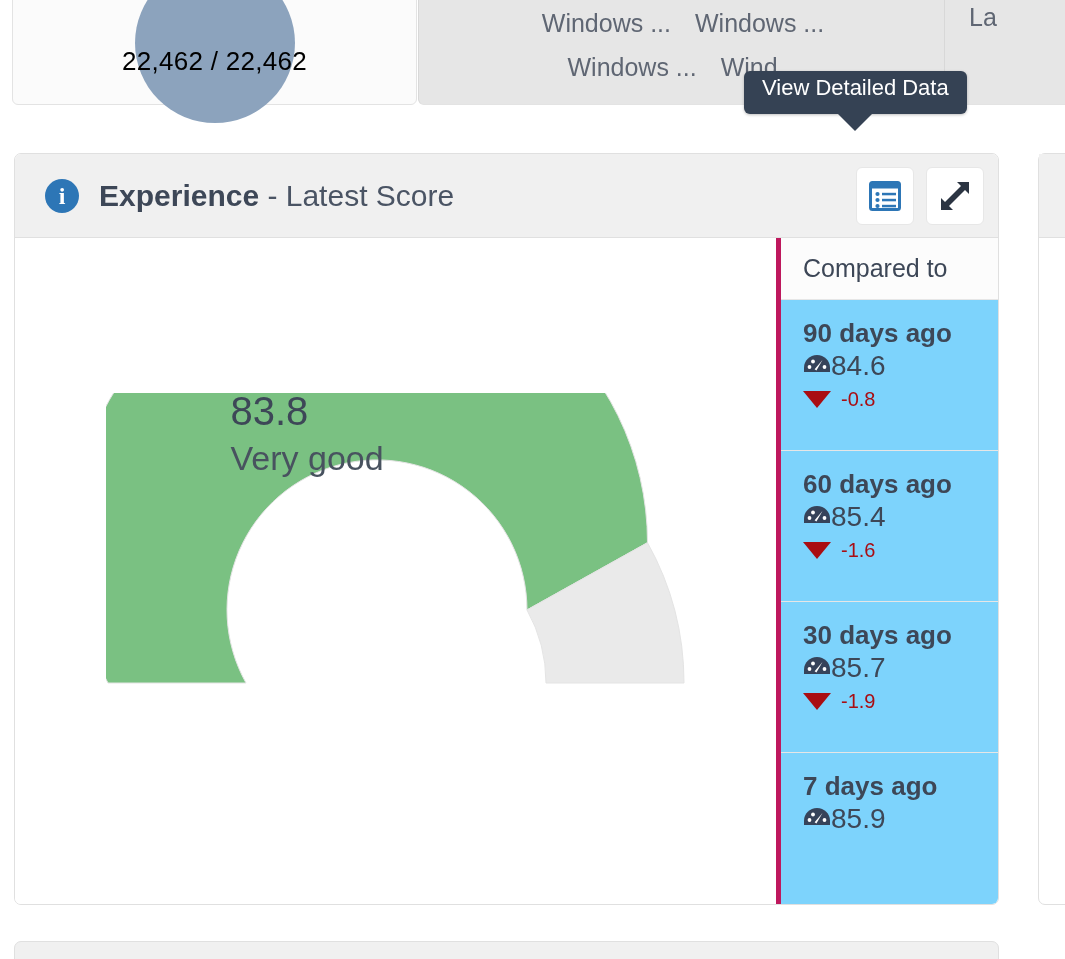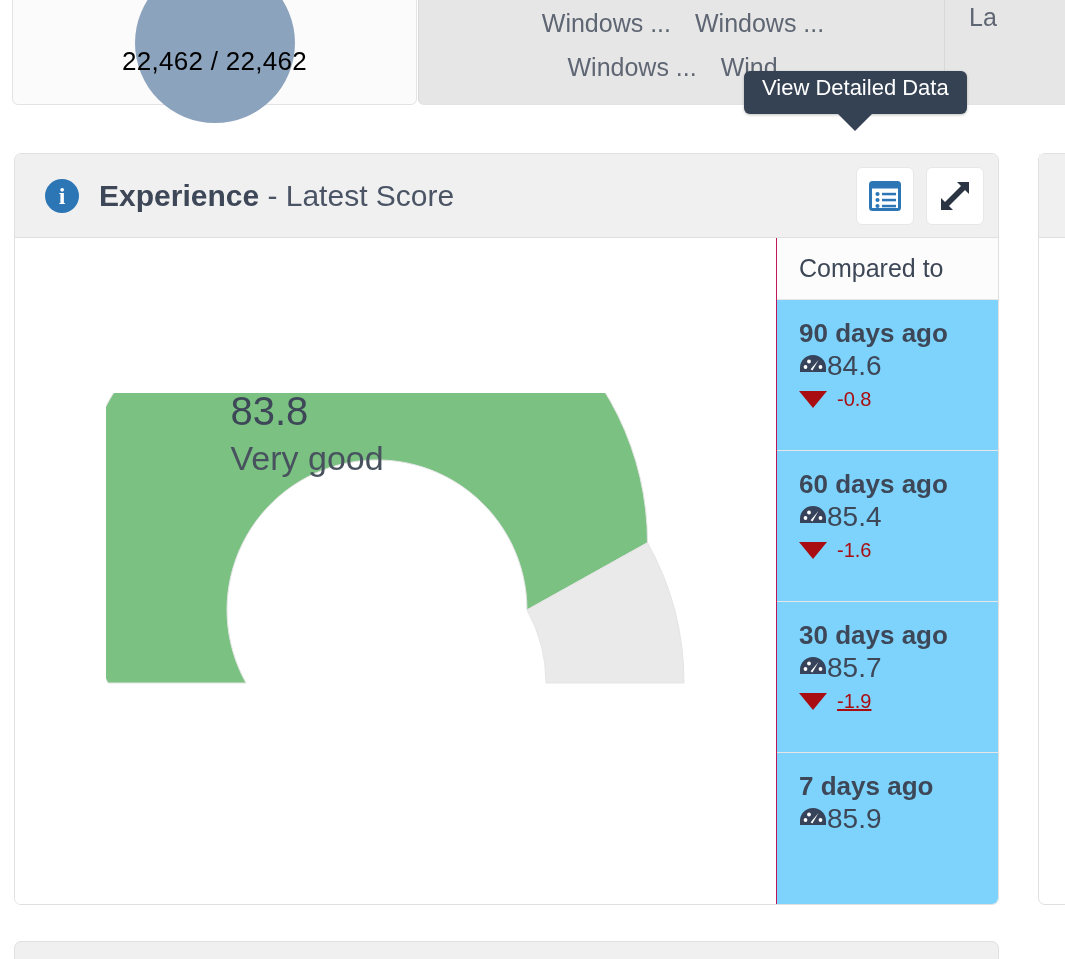--- a/index.html
+++ b/index.html
@@ -108,21 +108,21 @@
   .gauge-center {
     position: absolute; left: 50%; top: 150px; transform: translateX(-50%);
     text-align: left; width: 330px; pointer-events: none;
   }
   .gauge-value { font-size: 40px; color: #3d4757; line-height: 46px; }
   .gauge-label { font-size: 34px; color: #48525f; line-height: 48px; }
 
   
   .compare-pane {
     flex: 0 0 222px; width: 222px;
-    border-left: 1px solid #be185d;
+    border-left: 5px solid #be185d;
     background: #ffffff;
     display: flex; flex-direction: column;
   }
   .compare-head {
     height: 62px; display: flex; align-items: center;
     padding-left: 22px; font-size: 25px; color: #3d4757;
     background: #fcfcfc;
     border-bottom: 1px solid #e6e6e6;
   }
   .compare-row {
@@ -278,21 +278,21 @@
                   <path d="M14 1 C6.8 1 1 6.6 1 13.5 L1 18 L27 18 L27 13.5 C27 6.6 21.2 1 14 1 Z" fill="#36435a"></path>
                   <circle cx="6.5" cy="13" r="1.9" fill="#ffffff"></circle>
                   <circle cx="10" cy="7.5" r="1.9" fill="#ffffff"></circle>
                   <circle cx="21.5" cy="13" r="1.9" fill="#ffffff"></circle>
                   <path d="M19.5 6 L13.4 16.5 L11.6 15.2 Z" fill="#ffffff"></path>
                 </svg>
                 <span class="cmp-score-val">85.7</span>
               </div>
               <div class="cmp-delta">
                 <span class="tri-down" style="border-top-color: rgb(169, 13, 18);"></span>
-                <span class="cmp-delta-val" style="color: rgb(169, 13, 18); text-decoration: underline;">-1.9</span>
+                <span class="cmp-delta-val" style="color: rgb(169, 13, 18);">-1.9</span>
               </div>
             </div>
             <div class="compare-row">
               <div class="cmp-period">7 days ago</div>
               <div class="cmp-score">
                 <svg width="28" height="25" viewBox="0 0 28 25">
                   <path d="M14 1 C6.8 1 1 6.6 1 13.5 L1 18 L27 18 L27 13.5 C27 6.6 21.2 1 14 1 Z" fill="#36435a"></path>
                   <circle cx="6.5" cy="13" r="1.9" fill="#ffffff"></circle>
                   <circle cx="10" cy="7.5" r="1.9" fill="#ffffff"></circle>
                   <circle cx="21.5" cy="13" r="1.9" fill="#ffffff"></circle>

